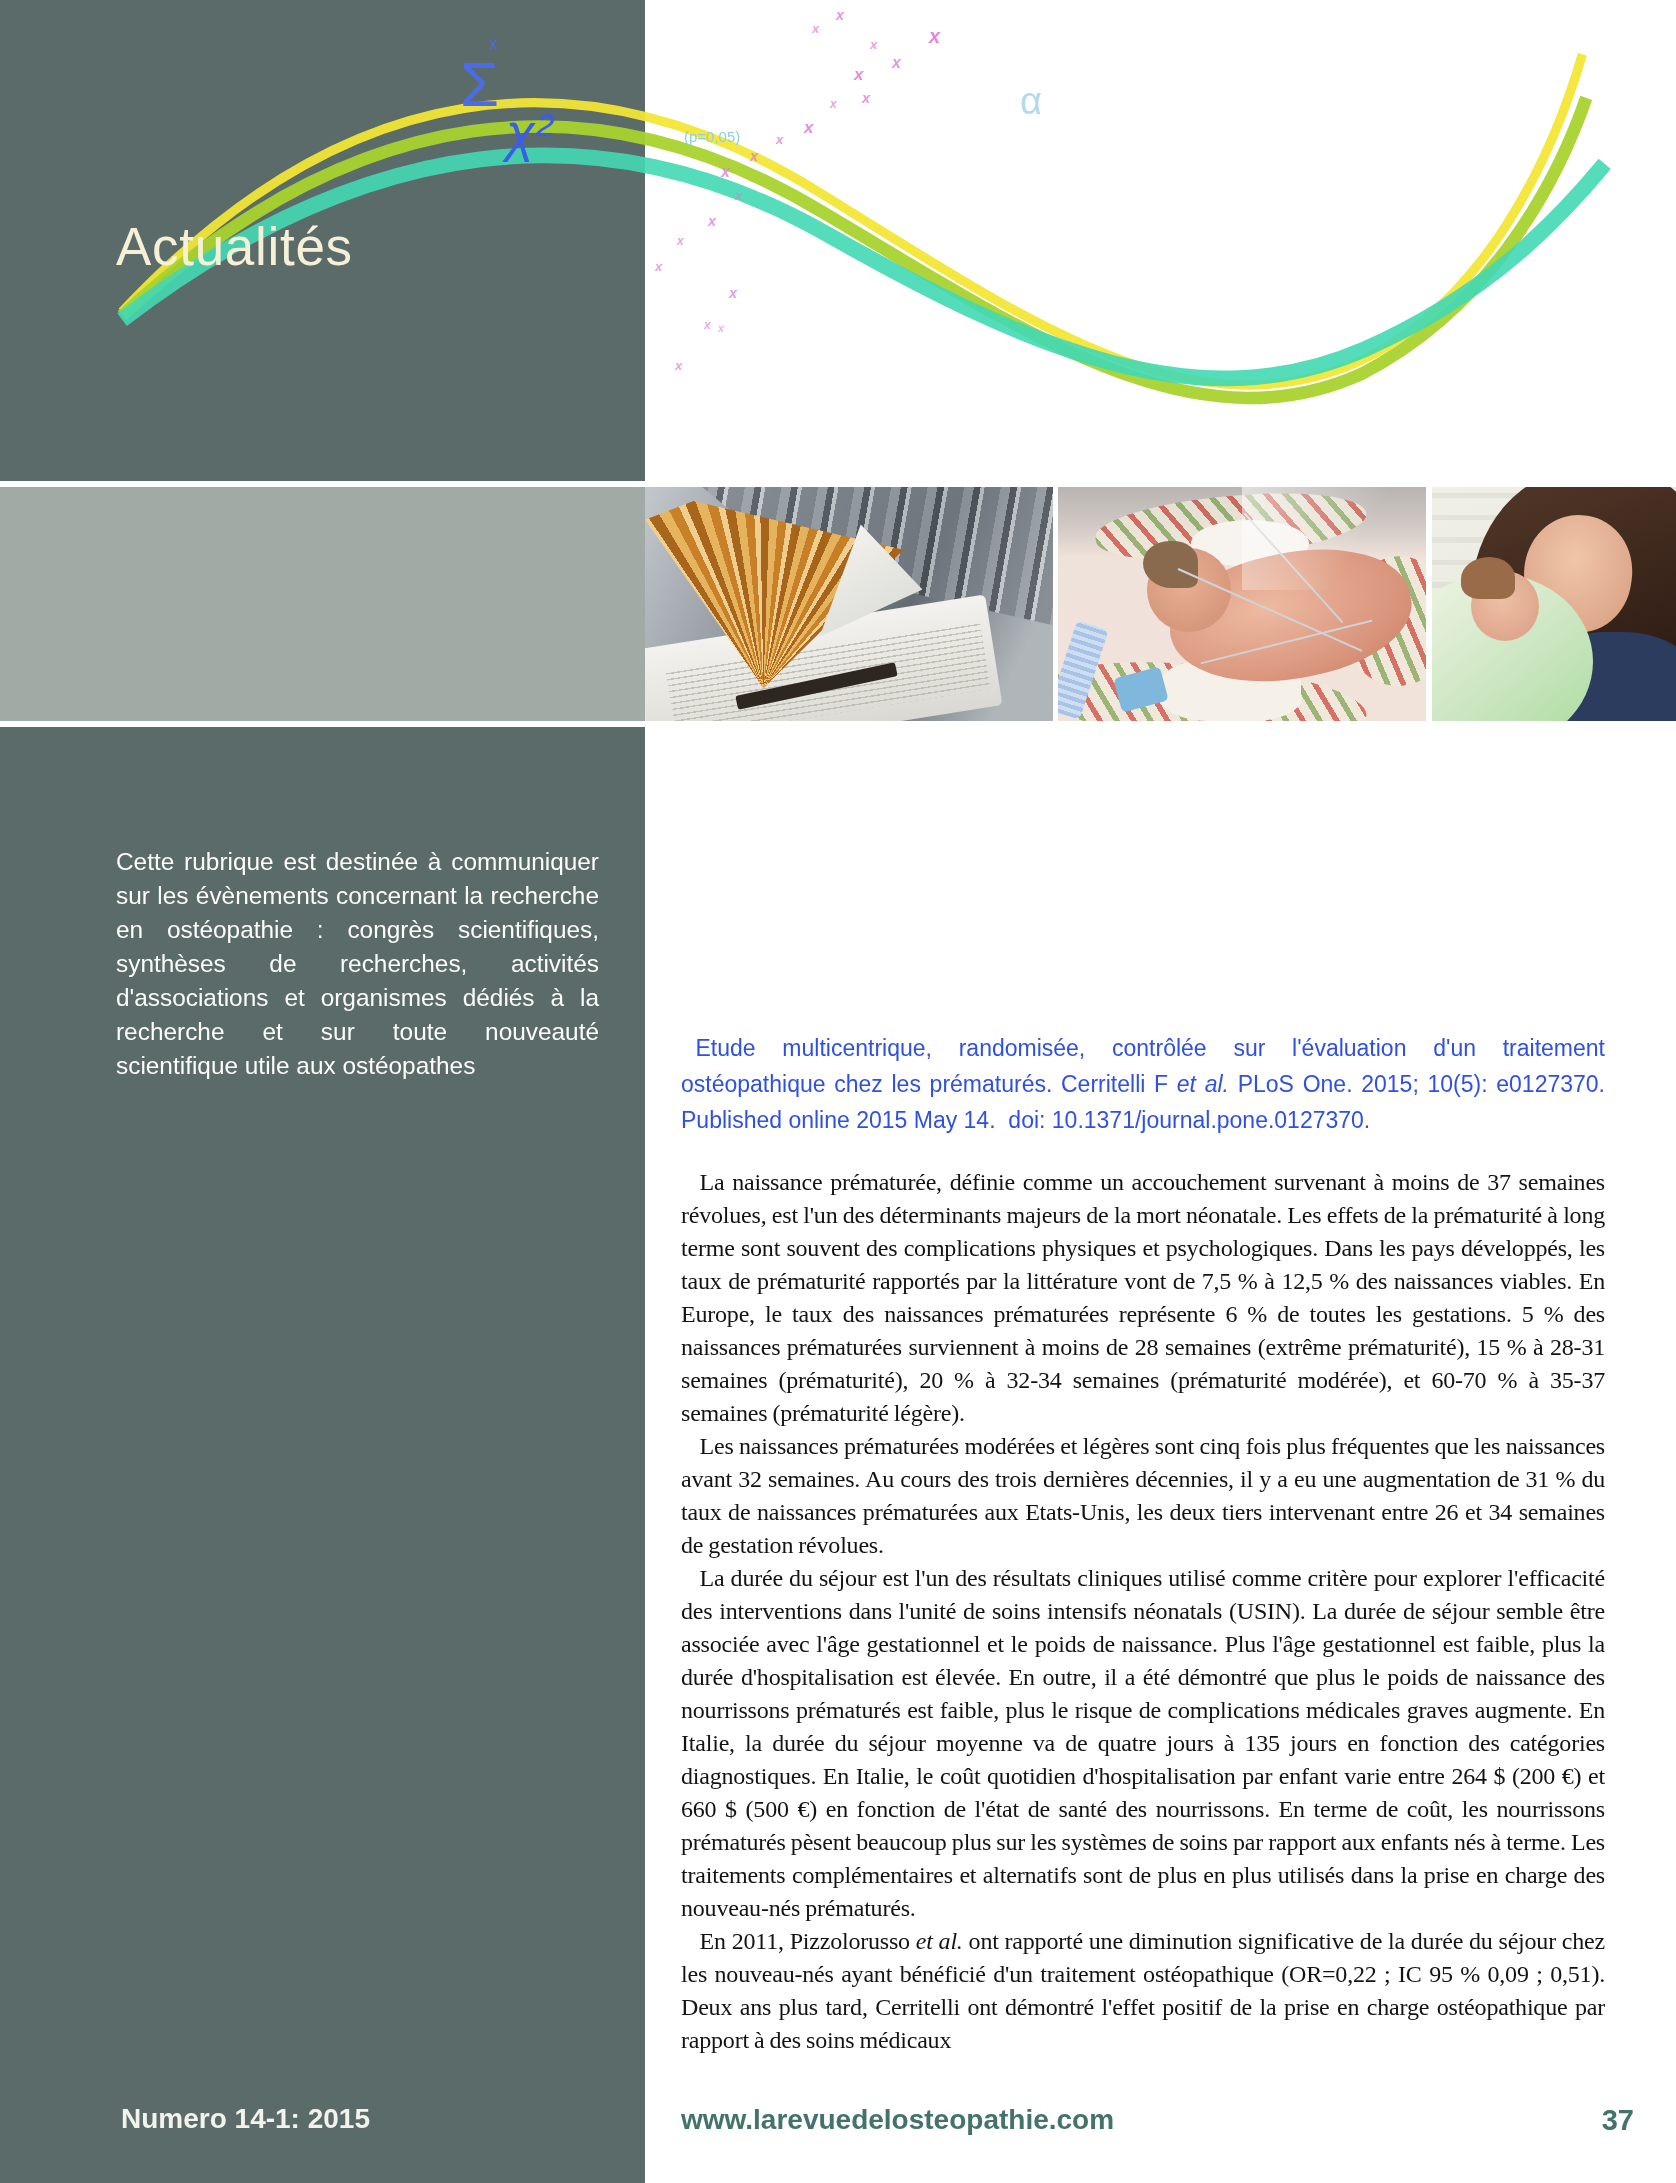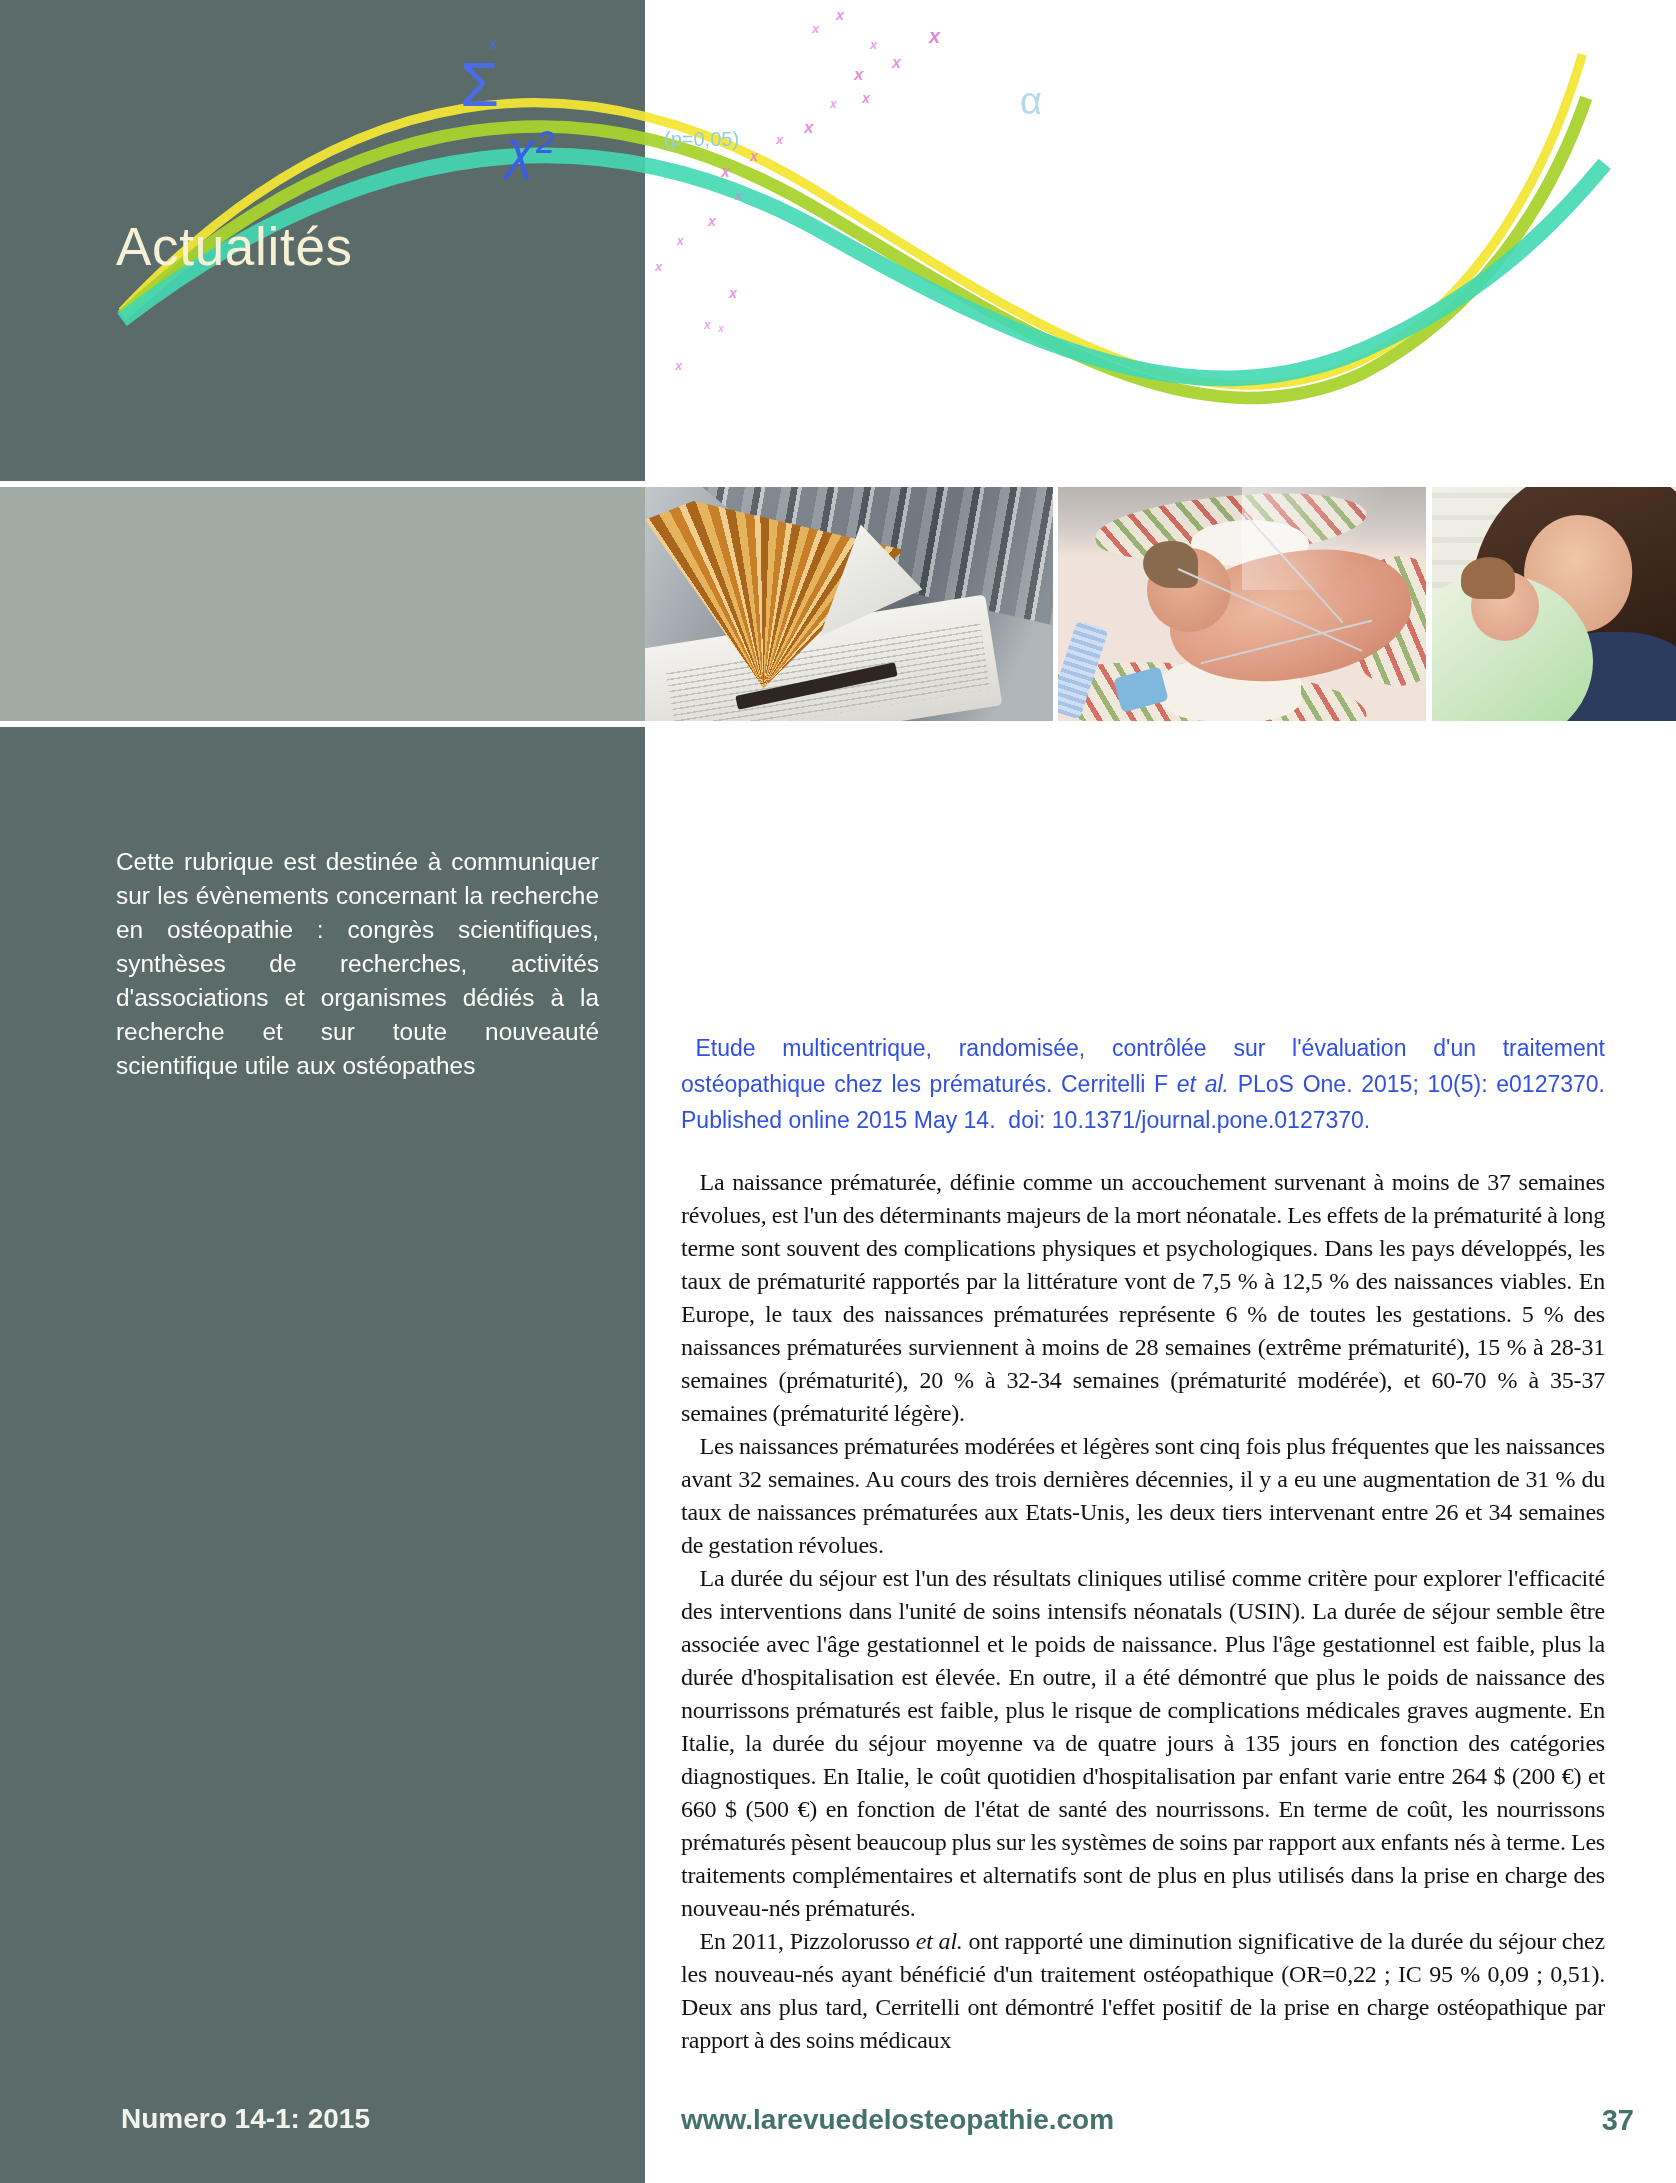--- a/index.html
+++ b/index.html
@@ -14,22 +14,22 @@
 
   
   .swoosh{position:absolute;left:0;top:0;pointer-events:none;}
   .brand{position:absolute;left:429px;top:131px;font-size:83px;font-weight:200;
          letter-spacing:-2px;white-space:nowrap;line-height:1;}
   .brand .left{color:#fdfdfb;}
   .brand .right{color:#3f4b4a;}
   .math-glyph{position:absolute;line-height:1;}
   .sigma{left:460px;top:53px;font-size:63px;color:#4b6ce6;}
   .sigma-sup{left:489px;top:36px;font-size:16px;color:#4b6ce6;}
-  .chi{left:506px;top:123px;font-size:53px;font-style:italic;color:#3b5ee6;}
-  .pvalue{left:664px;top:129px;font-size:20px;color:#8fcfe0;}
+  .chi{left:506px;top:106px;font-size:53px;font-style:italic;color:#3b5ee6;}
+  .pvalue{left:684px;top:129px;font-size:15px;color:#8fcfe0;}
   .alpha{left:1020px;top:82px;font-size:38px;color:#b6d9e9;}
   .scatter{position:absolute;inset:0;pointer-events:none;}
   .xm{position:absolute;font-style:italic;font-weight:bold;color:#e07ad8;line-height:1;}
 
   
   .actualites{position:absolute;left:116px;top:216px;font-size:53px;font-weight:400;
               color:#f6f1d6;letter-spacing:0.7px;}
   .revues{position:absolute;right:71px;top:298px;font-size:53px;font-weight:400;
           color:#4e6e6a;letter-spacing:0;}
 

